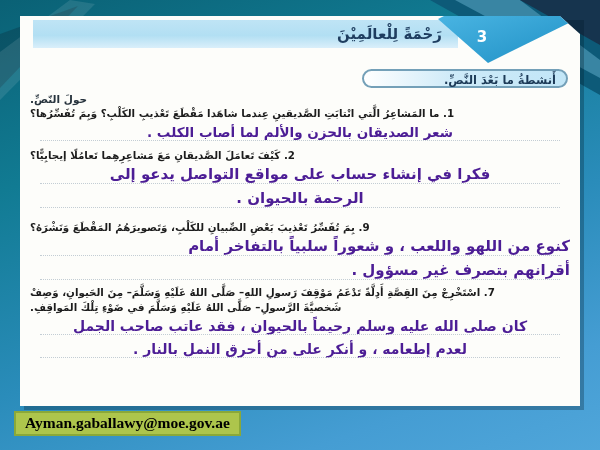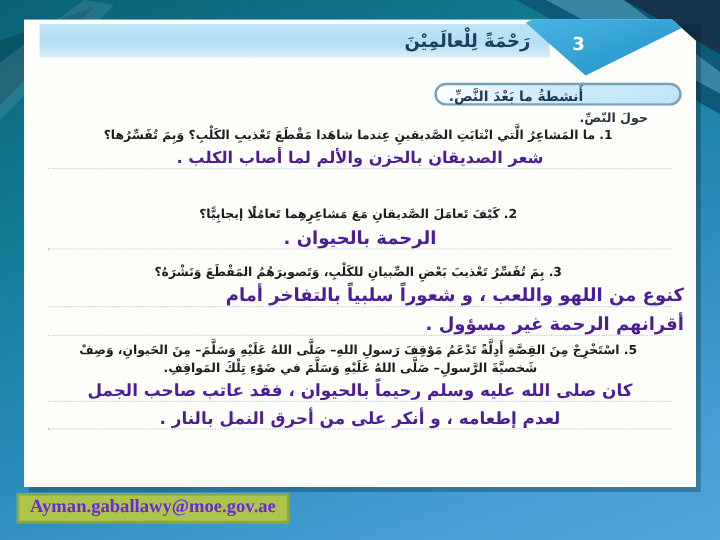--- a/index.html
+++ b/index.html
@@ -24,49 +24,49 @@
     display:block;text-align:right;line-height:29px;padding-right:16px;
     font-size:15px;font-weight:bold;color:#1e3d5f;
   }
   .chevron-svg{position:absolute;top:0;left:410px;width:150px;height:64px;}
   .chevron-svg text{font-family:"DejaVu Sans",sans-serif;font-weight:bold;font-size:15px;fill:#ffffff;}
   .content{position:absolute;top:48px;left:10px;right:10px;direction:rtl;}
   .pill{
     width:206px;height:19px;border:2px solid #74a0b8;border-radius:12px;
     margin:5px 2px 0 0;
     background:linear-gradient(to left,#c2e6f7 0%,#cdeaf8 55%,#ffffff 100%);
-    text-align:left;padding:0 10px;box-sizing:border-box;
+    text-align:right;padding:0 10px;box-sizing:border-box;
     font-size:11.5px;font-weight:bold;color:#1c3a57;line-height:18px;
   }
   .section-label{
-    margin-top:5px;text-align:right;padding-left:0;padding-right:30px;
+    margin-top:5px;text-align:left;padding-left:0;padding-right:30px;
     font-size:10.5px;font-weight:bold;color:#27333d;
   }
   .q{
-    text-align:center;padding-right:3px;
+    text-align:left;padding-right:3px;
     font-size:10.3px;font-weight:bold;color:#1c1c1c;line-height:15px;
   }
   .q.cont{padding-right:16px;}
   .a{
     position:relative;text-align:center;height:23px;line-height:22px;
     font-weight:bold;color:#4c1d95;white-space:nowrap;
   }
   .a::after{
     content:"";position:absolute;left:10px;right:10px;bottom:3px;
     border-bottom:1px dotted #c3cdd4;
   }
   .qa1{margin-top:1px;}  .qa1 .a{font-size:13.5px;}
-  .qa2{margin-top:28px;} .qa2 .a{font-size:15px;height:24px;}
+  .qa2{margin-top:4px;} .qa2 .a{font-size:15px;height:24px;}
   .qa3{margin-top:9px;}  .qa3 .a{font-size:15px;height:24px;text-align:right;}
   .qa4{margin-top:2px;}  .qa4 .a{font-size:14px;}
   .qa .a:first-of-type{margin-top:2px;}
   .email-badge{
     position:absolute;left:14px;top:411px;
     background:#adc54c;border:2px solid #8aa839;padding:1px 9px 2px;
-    font-family:"Liberation Serif",serif;font-weight:bold;font-size:15.5px;color:#6d28d9;
+    font-family:"Liberation Serif",serif;font-weight:bold;font-size:15.5px;color:#000000;
   }
 </style>
 </head>
 <body>
 
 <div class="slide">
 
   <svg class="bg-decor" viewBox="0 0 600 450" aria-hidden="true">
     <polygon points="430,0 600,0 600,95" fill="#0d5a78"></polygon>
     <polygon points="455,0 520,0 600,60 600,78" fill="rgba(130,205,235,0.38)"></polygon>
@@ -100,31 +100,32 @@
 
       <div class="section-label">حولَ النّصِّ.</div>
 
       <div class="qa qa1">
         <div class="q">1. ما المَشاعِرُ الَّتي انْتابَتِ الصَّديقينِ عِندما شاهَدا مَقْطَعَ تَعْذيبِ الكَلْبِ؟ وَبِمَ تُفَسِّرُها؟</div>
         <div class="a">شعر الصديقان بالحزن والألم لما أصاب الكلب .</div>
       </div>
 
       <div class="qa qa2">
         <div class="q">2. كَيْفَ تَعامَلَ الصَّديقانِ مَعَ مَشاعِرِهِما تَعامُلًا إيجابِيًّا؟</div>
+        <div class="a">فكرا في إنشاء حساب على مواقع التواصل يدعو إلى</div>
         <div class="a">الرحمة بالحيوان .</div>
       </div>
 
       <div class="qa qa3">
-        <div class="q">3. بِمَ تُفَسِّرُ تَعْذيبَ بَعْضِ الصِّبيانِ للكَلْبِ، وَتَصويرَهُمُ المَقْطَعَ وَنَشْرَهُ؟</div>
+        <div class="q">9. بِمَ تُفَسِّرُ تَعْذيبَ بَعْضِ الصِّبيانِ للكَلْبِ، وَتَصويرَهُمُ المَقْطَعَ وَنَشْرَهُ؟</div>
         <div class="a">كنوع من اللهو واللعب ، و شعوراً سلبياً بالتفاخر أمام</div>
-        <div class="a">أقرانهم الرحمة غير مسؤول .</div>
+        <div class="a">أقرانهم بتصرف غير مسؤول .</div>
       </div>
 
       <div class="qa qa4">
-        <div class="q">5. اسْتَخْرِجْ مِنَ القِصَّةِ أَدِلَّةً تَدْعَمُ مَوْقِفَ رَسولِ اللهِ– صَلَّى اللهُ عَلَيْهِ وَسَلَّمَ– مِنَ الحَيوانِ، وَصِفْ</div>
+        <div class="q">7. اسْتَخْرِجْ مِنَ القِصَّةِ أَدِلَّةً تَدْعَمُ مَوْقِفَ رَسولِ اللهِ– صَلَّى اللهُ عَلَيْهِ وَسَلَّمَ– مِنَ الحَيوانِ، وَصِفْ</div>
         <div class="q cont">شَخصيَّةَ الرَّسولِ– صَلَّى اللهُ عَلَيْهِ وَسَلَّمَ في ضَوْءِ تِلْكَ المَواقِفِ.</div>
         <div class="a">كان صلى الله عليه وسلم رحيماً بالحيوان ، فقد عاتب صاحب الجمل</div>
         <div class="a">لعدم إطعامه ، و أنكر على من أحرق النمل بالنار .</div>
       </div>
 
     </div>
   </div>
 
   <div class="email-badge">Ayman.gaballawy@moe.gov.ae</div>
 

